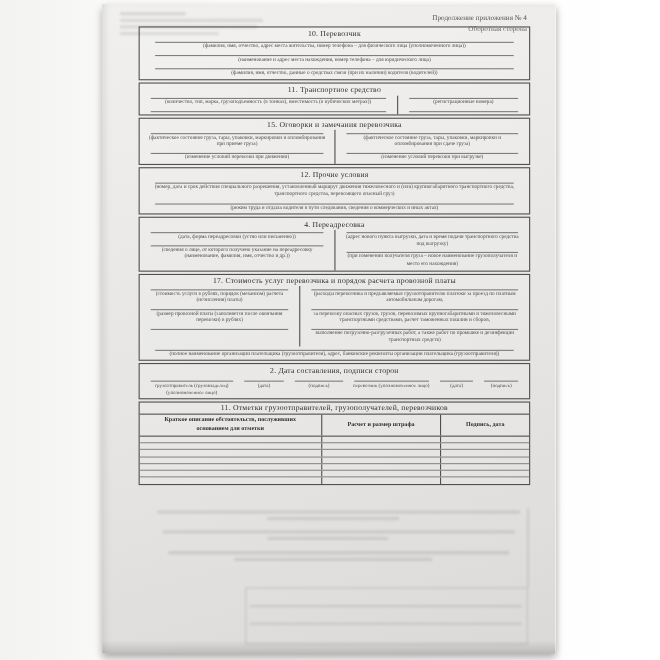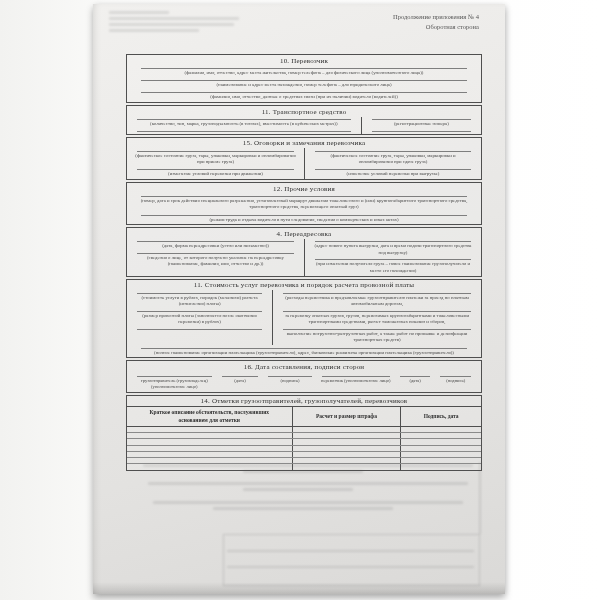--- a/index.html
+++ b/index.html
@@ -10,21 +10,21 @@
   }
   .paper {
     position:absolute; left:93px; top:4px; width:412px; height:590px;
     background:linear-gradient(165deg,#f1f0ee 0%, #eae9e7 35%, #e3e2e0 70%, #dad9d7 100%);
     box-shadow:0 4px 7px rgba(0,0,0,0.30), 2px 0 5px rgba(0,0,0,0.06), inset 5px 0 10px -6px rgba(0,0,0,0.18);
   }
   .paper-bottom-shade { position:absolute; left:0; bottom:0; width:100%; height:12px;
     background:linear-gradient(to bottom, rgba(0,0,0,0) 0%, rgba(0,0,0,0.14) 100%); }
   .corner-header { position:absolute; top:8px; right:26px; text-align:right;
     font-size:6.5px; line-height:1.6; color:#555; }
-  .form { position:absolute; left:33px; top:50px; width:356px; }
+  .form { position:absolute; left:33px; top:20px; width:356px; }
   .section { border:1px solid #4f4f4f; margin-bottom:2px; background:rgba(255,255,255,0.12); }
   .sec-title { text-align:center; font-size:7px; color:#2f2f2f; padding:1.5px 0 1px; letter-spacing:0.2px; }
   .wline { border-top:1px solid #7e7e7e; margin:2.5px 14px 1px; height:0; }
   .caption { font-size:4.8px; line-height:1.3; text-align:center; color:#4a4a4a; padding:0 12px 1.5px; }
   .cols { display:flex; align-items:stretch; }
   .col { box-sizing:border-box; padding-bottom:1px; }
   .col + .col { border-left:1px solid #4f4f4f; }
   .c66{width:66%} .c34{width:34%} .c50{width:50%} .c41{width:41%} .c59{width:59%}
   .col .wline { margin:2.5px 10px 1px; }
   .col .caption { padding:0 8px 1px; }
@@ -139,21 +139,21 @@
         <div class="col c50">
           <div class="wline"></div>
           <div class="caption">(адрес нового пункта выгрузки, дата и время подачи транспортного средства под выгрузку)</div>
           <div class="wline"></div>
           <div class="caption">(при изменении получателя груза – новое наименование грузополучателя и место его нахождения)</div>
         </div>
       </div>
     </div>
 
     <div class="section">
-      <div class="sec-title">11. Стоимость услуг перевозчика и порядок расчета провозной платы</div>
+      <div class="sec-title">17. Стоимость услуг перевозчика и порядок расчета провозной платы</div>
       <div class="cols">
         <div class="col c41">
           <div class="wline"></div>
           <div class="caption">(стоимость услуги в рублях, порядок (механизм) расчета (исчисления) платы)</div>
           <div class="wline"></div>
           <div class="caption">(размер провозной платы (заполняется после окончания перевозки) в рублях)</div>
           <div class="wline"></div>
         </div>
         <div class="col c59">
           <div class="wline"></div>
@@ -162,21 +162,21 @@
           <div class="caption">за перевозку опасных грузов, грузов, перевозимых крупногабаритными и тяжеловесными транспортными средствами, расчет таможенных пошлин и сборов,</div>
           <div class="wline"></div>
           <div class="caption">выполнение погрузочно-разгрузочных работ, а также работ по промывке и дезинфекции транспортных средств)</div>
         </div>
       </div>
       <div class="wline"></div>
       <div class="caption">(полное наименование организации плательщика (грузоотправителя), адрес, банковские реквизиты организации плательщика (грузоотправителя))</div>
     </div>
 
     <div class="section">
-      <div class="sec-title">16. Дата составления, подписи сторон</div>
+      <div class="sec-title">2. Дата составления, подписи сторон</div>
       <div class="sigrow">
         <div class="sig sg1">
           <div class="wline"></div>
           <div class="caption">грузоотправитель (грузовладелец) (уполномоченное лицо)</div>
         </div>
         <div class="sig sg2">
           <div class="wline"></div>
           <div class="caption">(дата)</div>
         </div>
         <div class="sig sg3">
@@ -192,21 +192,21 @@
           <div class="caption">(дата)</div>
         </div>
         <div class="sig sg6">
           <div class="wline"></div>
           <div class="caption">(подпись)</div>
         </div>
       </div>
     </div>
 
     <div class="section" style="margin-bottom:0;">
-      <div class="sec-title">14. Отметки грузоотправителей, грузополучателей, перевозчиков</div>
+      <div class="sec-title">11. Отметки грузоотправителей, грузополучателей, перевозчиков</div>
       <div class="t17">
         <div class="thead">
           <div class="tcell tc1">Краткое описание обстоятельств, послуживших основанием для отметки</div>
           <div class="tcell tc2">Расчет и размер штрафа</div>
           <div class="tcell tc3">Подпись, дата</div>
         </div>
         <div>
             <div class="erow">
               <div class="tcell tc1"></div>
               <div class="tcell tc2"></div>

